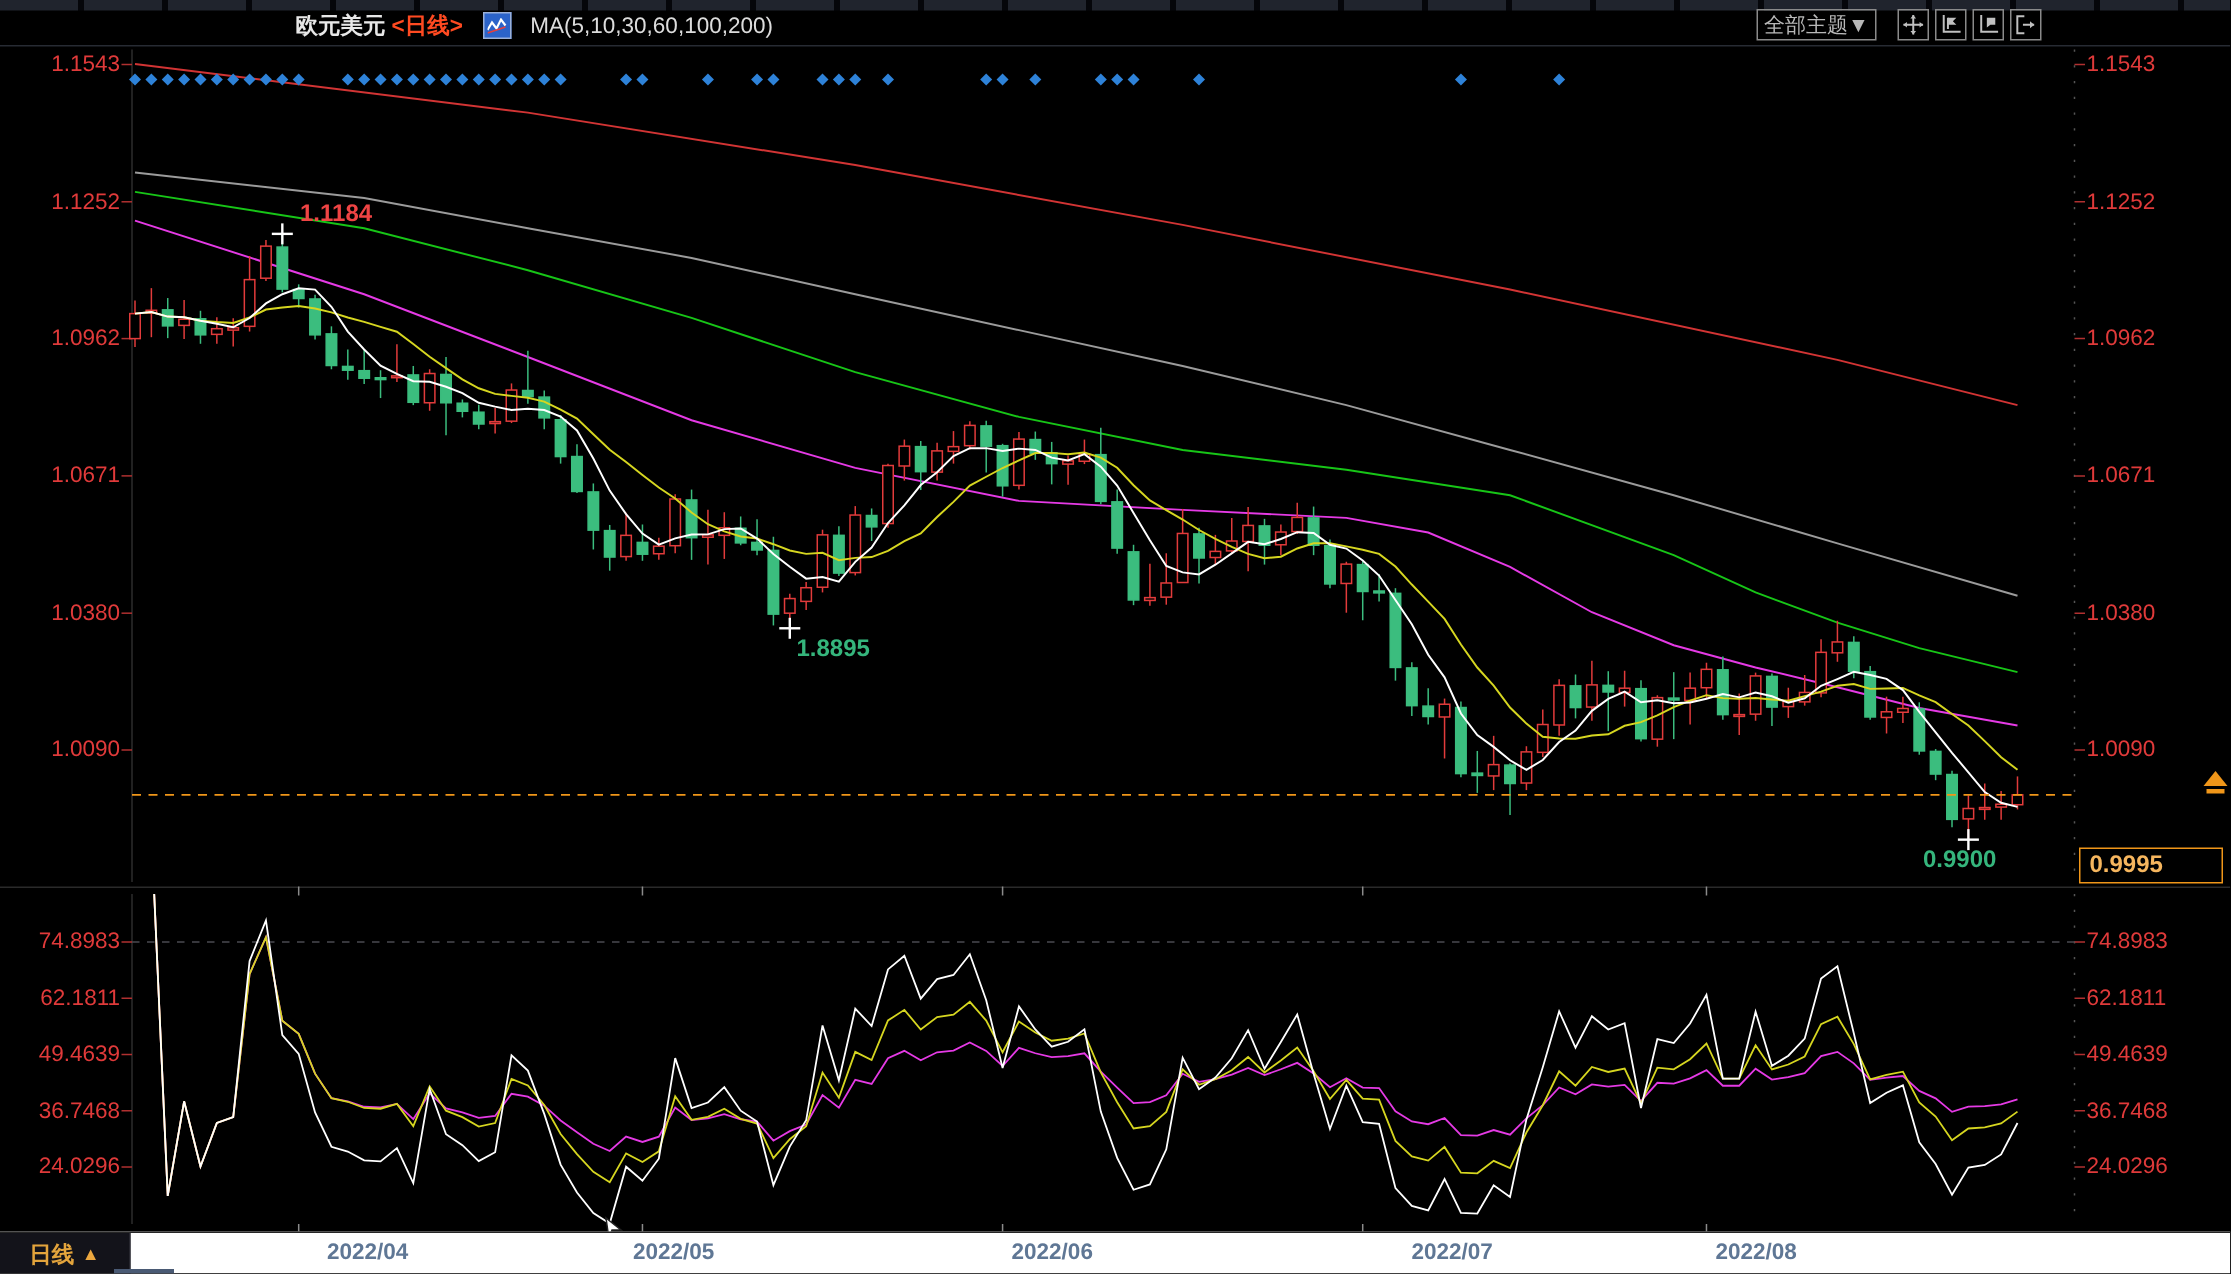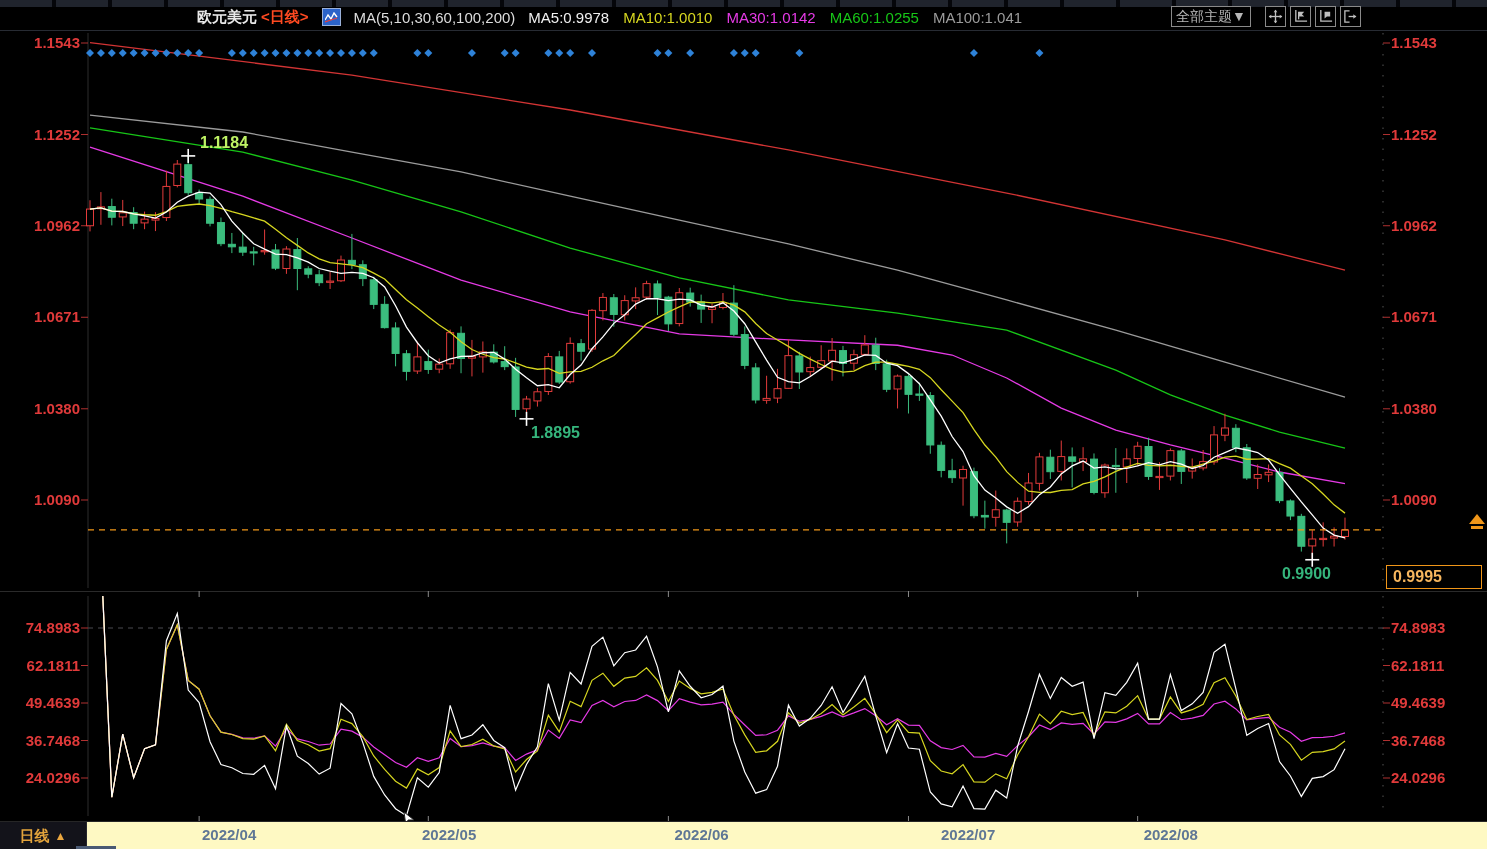--- a/index.html
+++ b/index.html
@@ -21,35 +21,35 @@
   .ma-param{color:#dcdcdc;}
   #ma-values span{margin-right:14px;font-weight:400;}
   
   .toolbar{position:absolute;top:6px;left:1171px;z-index:4;display:flex;align-items:center;gap:4px;}
   .theme-btn{border:1px solid #8a8a8a;background:transparent;color:#b8b8b8;font-size:14px;
     height:21px;padding:0 4px;font-family:inherit;margin-right:10px;}
   .icon-btn{width:21px;height:21px;border:1px solid #8a8a8a;background:transparent;display:flex;
     align-items:center;justify-content:center;padding:0;}
   .icon-btn svg{stroke:#c0c0c0;fill:none;stroke-width:1.4;}
   
-  .axlabel{position:absolute;z-index:3;color:#e03a3a;font-size:15px;font-weight:700;}
+  .axlabel{position:absolute;z-index:3;color:#e03a3a;font-size:15px;font-weight:400;}
   
   .rsi-header{position:absolute;left:88px;top:596px;z-index:3;display:flex;gap:14px;font-size:15px;}
   .rsi-param{color:#e8e8e8;}
   
-  .bottom-bar{position:absolute;left:0;top:821px;width:100%;height:28px;background:#fef9c3;z-index:3;
+  .bottom-bar{position:absolute;left:0;top:821px;width:100%;height:28px;background:#ffffff;z-index:3;
     border-top:1px solid #262626;}
   .period-tile{position:absolute;left:0;top:0;width:86px;height:28px;background:#13131a;
     border-right:1px solid #26262e;display:flex;align-items:center;justify-content:center;gap:5px;
     color:#e3a43c;font-size:15px;font-weight:700;}
   .period-tile .tri{color:#eba73f;font-size:12px;}
   .datelabel{position:absolute;top:4px;color:#5f7795;font-size:15px;font-weight:700;}
   .scroll-thumb{position:absolute;left:76px;top:24px;width:40px;height:4px;background:#4a5a74;}
   
-  .anno-red{color:#bef264;font-size:16px;font-weight:700;}
+  .anno-red{color:#ef4444;font-size:16px;font-weight:700;}
   .anno-green{color:#35b57c;font-size:16px;font-weight:700;}
   
   .price-box{position:absolute;left:1386px;top:565px;width:88px;height:22px;z-index:4;
     border:1px solid #f09619;background:#000;color:#f6b65e;font-size:16px;font-weight:700;
     display:flex;align-items:center;padding-left:6px;}
 </style>
 </head>
 <body>
 
 <div id="app">
@@ -399,21 +399,20 @@
   <div class="header">
     <span class="title">欧元美元</span>
     <span class="period-tag">&lt;日线&gt;</span>
     <span class="chart-icon">
       <svg width="13" height="11" viewBox="0 0 13 11">
           <polyline points="0,8 3,3 6,7 9,1 12,5" stroke="#fff" fill="none" stroke-width="1.4"></polyline>
           <line x1="0" y1="10" x2="12" y2="6" stroke="#e24040" stroke-width="1.2"></line>
         </svg>
     </span>
     <span class="ma-param">MA(5,10,30,60,100,200)</span>
-    <span id="ma-values"><span style="color: rgb(240, 240, 240);">MA5:0.9978</span><span style="color: rgb(214, 214, 32);">MA10:1.0010</span><span style="color: rgb(229, 58, 229);">MA30:1.0142</span><span style="color: rgb(23, 197, 23);">MA60:1.0255</span><span style="color: rgb(155, 155, 155);">MA100:1.041</span></span>
   </div>
 
   <div class="toolbar">
     <button class="theme-btn">全部主题▼</button>
     <button class="icon-btn">
       <svg width="15" height="15" viewBox="0 0 16 16">
           <line x1="8" y1="1" x2="8" y2="15"></line>
           <line x1="1" y1="8" x2="15" y2="8"></line>
           <path d="M8 1l-2 2.5h4z M8 15l-2-2.5h4z M1 8l2.5-2v4z M15 8l-2.5-2v4z" fill="#c0c0c0" stroke="none"></path>
         </svg>
@@ -446,21 +445,21 @@
   <div class="txt anno-green" id="anno-low-aug" style="left:1282px;top:565px;">0.9900</div>
 
   <div class="price-box">0.9995</div>
 
   <div class="bottom-bar">
     <div class="period-tile">
       <span>日线</span>
       <span class="tri">▲</span>
     </div>
     <div id="date-row">
-        <span class="datelabel" style="left: 202px;">2022/04</span>
+        <span class="datelabel" style="left: 218px;">2022/04</span>
         <span class="datelabel" style="left: 422px;">2022/05</span>
         <span class="datelabel" style="left: 674.389px;">2022/06</span>
         <span class="datelabel" style="left: 941px;">2022/07</span>
         <span class="datelabel" style="left: 1143.65px;">2022/08</span>
       </div>
     <div class="scroll-thumb"></div>
   </div>
 <span class="axlabel" style="left: 0px; top: 34px; width: 80px; text-align: right;">1.1543</span>
     <span class="axlabel" style="left: 1391px; top: 34px; width: 90px; text-align: left;">1.1543</span>
     <span class="axlabel" style="left: 0px; top: 125.525px; width: 80px; text-align: right;">1.1252</span>

